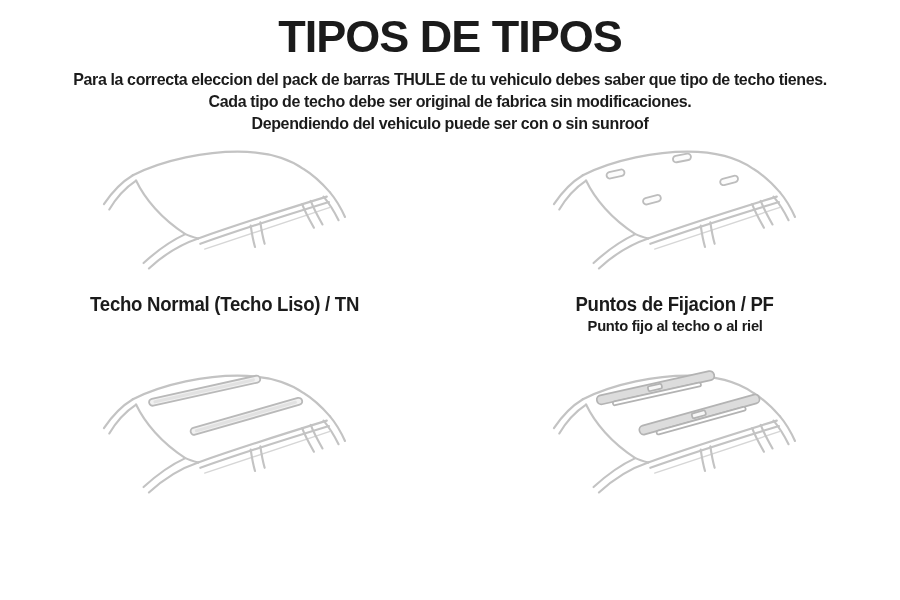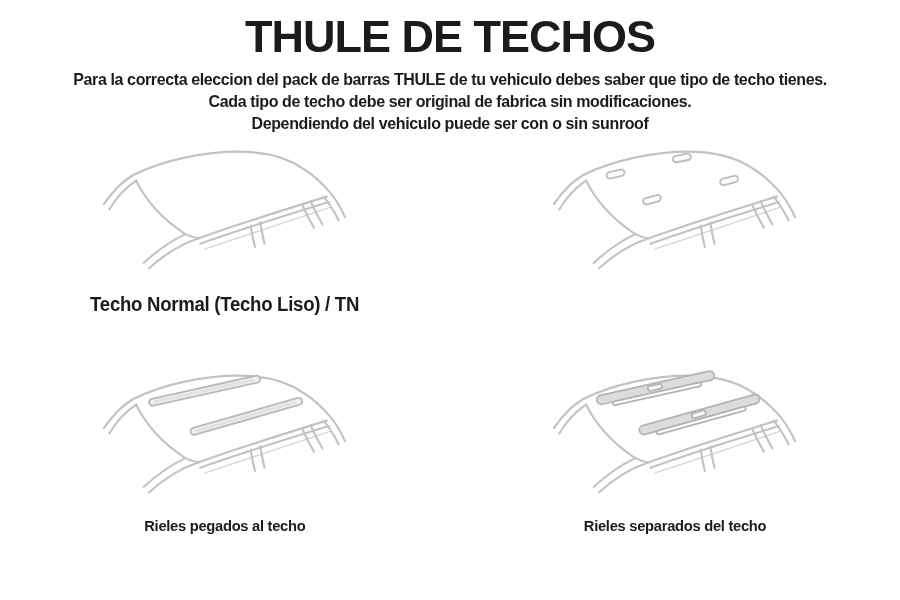--- a/index.html
+++ b/index.html
@@ -27,21 +27,21 @@
   .roof-label{font-size:20px;line-height:24px;font-weight:700;letter-spacing:-0.3px;}
   .roof-label span{display:inline-block;transform:scaleX(0.93);transform-origin:center;white-space:nowrap;}
   .roof-sublabel{font-size:15.5px;line-height:19px;font-weight:700;letter-spacing:-0.3px;}
   .roof-sublabel span{display:inline-block;transform:scaleX(0.95);transform-origin:center;white-space:nowrap;}
 </style>
 </head>
 <body>
 
 <div class="page">
 
-  <h1 class="page-title">THULE DE TECHOS</h1>
+  <h1 class="page-title">TIPOS DE TIPOS</h1>
 
   <div class="intro">
     <div class="intro-line">Para la correcta eleccion del pack de barras THULE de tu vehiculo debes saber que tipo de techo tienes.</div>
     <div class="intro-line">Cada tipo de techo debe ser original de fabrica sin modificaciones.</div>
     <div class="intro-line">Dependiendo del vehiculo puede ser con o sin sunroof</div>
   </div>
 
   <svg width="0" height="0" style="position:absolute" aria-hidden="true">
     <defs>
       <g id="roof-base" fill="none" stroke="#c3c3c3" stroke-width="2" stroke-linecap="round" stroke-linejoin="round">
@@ -87,56 +87,58 @@
     <figure class="cell">
       <svg viewBox="0 0 240 140">
         <use href="#roof-base"></use>
         <g fill="#fcfcfc" stroke="#bdbdbd" stroke-width="1.7">
           <rect x="56" y="27" width="17" height="6" rx="3" transform="rotate(-13 64 30)"></rect>
           <rect x="118" y="12" width="17" height="6" rx="3" transform="rotate(-11 126 15)"></rect>
           <rect x="90" y="51" width="17" height="6" rx="3" transform="rotate(-15 98 54)"></rect>
           <rect x="162" y="33" width="17" height="6" rx="3" transform="rotate(-15 170 36)"></rect>
         </g>
       </svg>
+      <figcaption>
+        <div class="roof-label"><span>Puntos de Fijacion / PF</span></div>
+        <div class="roof-sublabel"><span>Punto fijo al techo o al riel</span></div>
+      </figcaption>
     </figure>
 
     <figure class="cell row2">
       <svg viewBox="0 0 240 140">
         <use href="#roof-base"></use>
         <g>
           <g transform="rotate(-12.5 101 23)">
             <rect x="48" y="19.8" width="106" height="6.5" rx="3.2" fill="#f1f1f1" stroke="#b9b9b9" stroke-width="1.7"></rect>
             <rect x="52" y="21.6" width="97" height="3" rx="1.5" fill="#e2e2e2"></rect>
           </g>
           <g transform="rotate(-16 140 47)">
             <rect x="86" y="43.7" width="108" height="6.5" rx="3.2" fill="#f1f1f1" stroke="#b9b9b9" stroke-width="1.7"></rect>
             <rect x="90" y="45.5" width="99" height="3" rx="1.5" fill="#e2e2e2"></rect>
           </g>
         </g>
       </svg>
       <figcaption>
-        <div class="roof-sublabel"><span>Rieles pegados al techo</span></div>
       </figcaption>
     </figure>
 
     <figure class="cell row2">
       <svg viewBox="0 0 240 140">
         <use href="#roof-base"></use>
         <g stroke="#b3b3b3" stroke-width="1.6">
           <g transform="rotate(-12.5 102 21)">
             <rect x="46" y="16" width="112" height="8.5" rx="4" fill="#dcdcdc"></rect>
             <rect x="60" y="24.4" width="84" height="3.6" rx="1.6" fill="#ffffff"></rect>
             <rect x="95" y="17.6" width="13" height="4.6" rx="1.5" fill="#f7f7f7"></rect>
           </g>
           <g transform="rotate(-15.5 143 46)">
             <rect x="85" y="41" width="116" height="8.5" rx="4" fill="#dcdcdc"></rect>
             <rect x="100" y="49.4" width="86" height="3.6" rx="1.6" fill="#ffffff"></rect>
             <rect x="136" y="42.6" width="13" height="4.6" rx="1.5" fill="#f7f7f7"></rect>
           </g>
         </g>
       </svg>
       <figcaption>
-        <div class="roof-sublabel"><span>Rieles separados del techo</span></div>
       </figcaption>
     </figure>
 
   </div>
 </div>
 
 </body></html>

